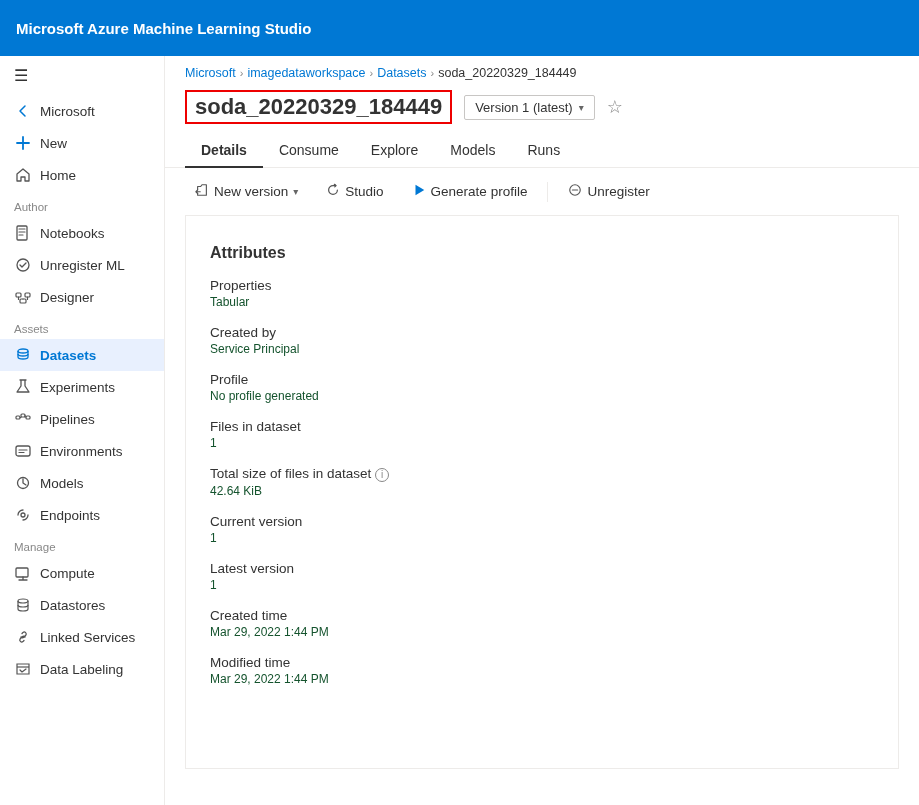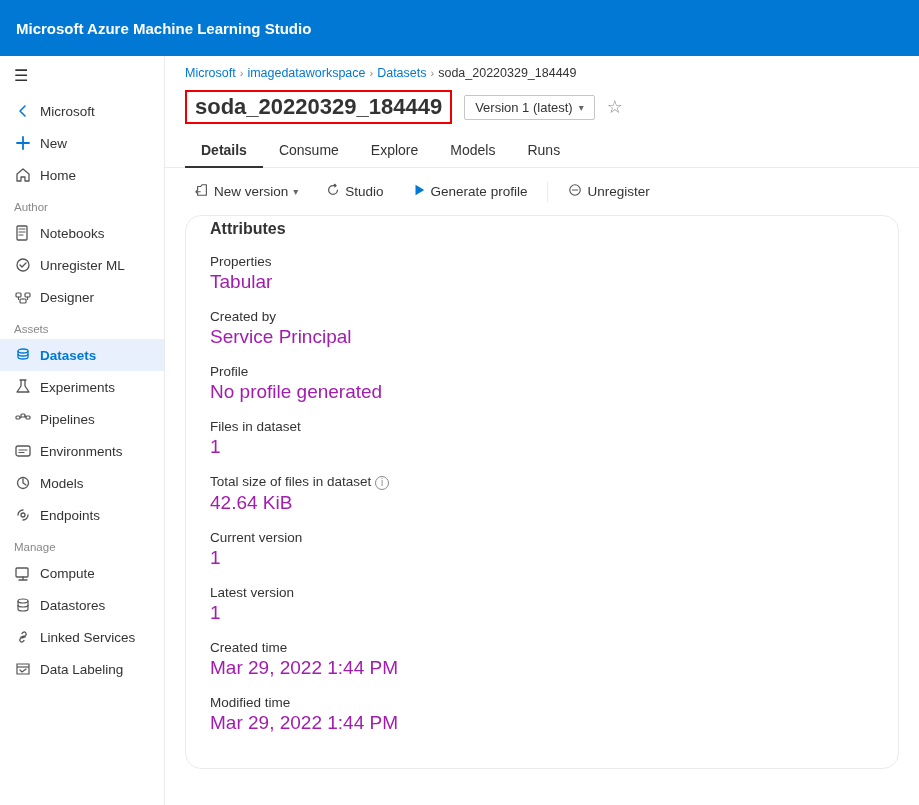--- a/index.html
+++ b/index.html
@@ -151,34 +151,34 @@
       border-radius: 2px;
     }
     .toolbar-btn .btn-icon { font-size: 14px; }
     .toolbar-btn.primary-icon .btn-icon { color: #0078d4; }
     .toolbar-sep { width: 1px; height: 20px; background: #edebe9; margin: 0 2px; }
 
     
     .attributes-card {
       margin: 0 20px 36px 20px;
       border: 1px solid #edebe9;
-      border-radius: 16px;
-      padding: 4px 24px;
+      border-radius: 0;
+      padding: 28px 24px;
       overflow-y: auto;
       flex: 1;
     }
     .attributes-title {
       font-size: 16px;
       font-weight: 600;
       margin-bottom: 16px;
       color: #333;
     }
     .attr-group { margin-bottom: 16px; }
     .attr-label { font-weight: 400; font-size: 13.5px; color: #333; margin-bottom: 2px; }
-    .attr-value { font-size: 19px; color: #a21caf; display: flex; align-items: center; gap: 5px; }
+    .attr-value { font-size: 12px; color: #14532d; display: flex; align-items: center; gap: 5px; }
     .info-icon { width: 14px; height: 14px; border-radius: 50%; border: 1px solid #888; display: inline-flex; align-items: center; justify-content: center; font-size: 10px; color: #888; cursor: pointer; }
   </style>
 </head>
 <body>
 
 <div class="top-bar">
   <span class="top-bar-title">Microsoft Azure Machine Learning Studio</span>
 </div>
 
 <div class="main-layout">

